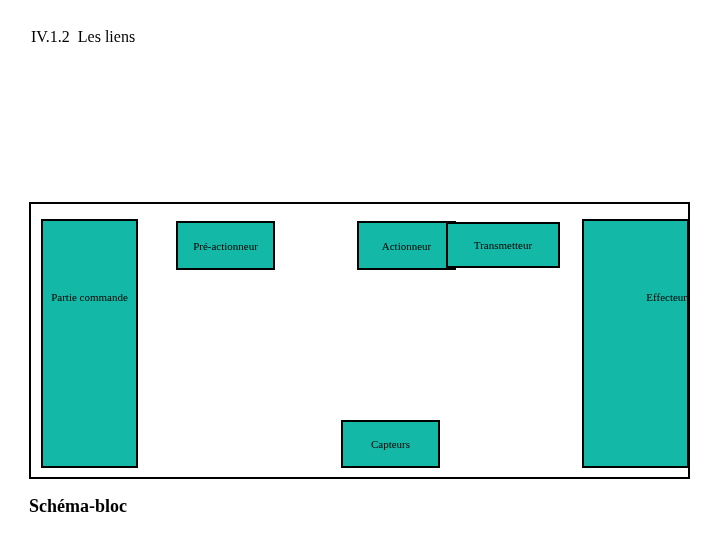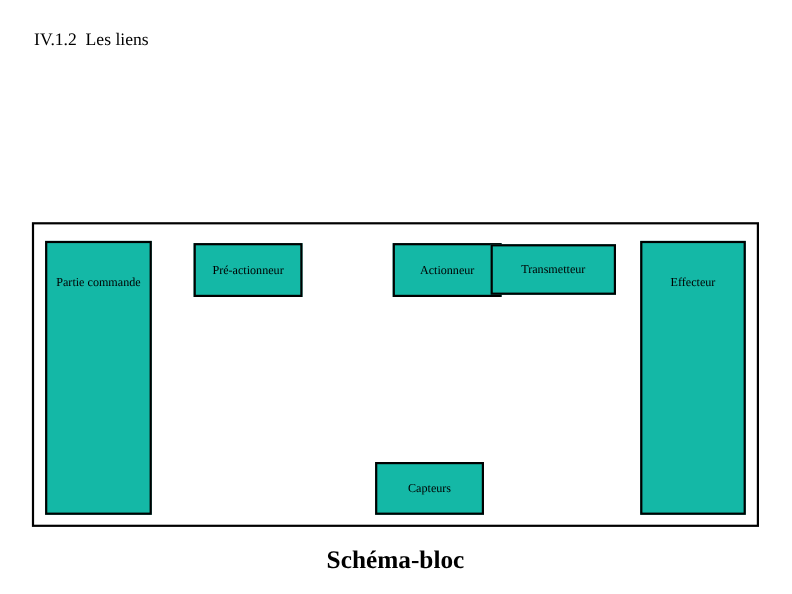--- a/index.html
+++ b/index.html
@@ -56,47 +56,47 @@
     text-align: center;
     color: #000000;
   }
   .block-small {
     display: flex;
     align-items: center;
     justify-content: center;
   }
   .block-tall {
     line-height: 16px;
-    padding-top: 28px;
+    padding-top: 68px;
   }
   .block-partie-commande {
     left: 41px; top: 219px; width: 97px; height: 249px;
   }
   .block-pre-actionneur {
     left: 176px; top: 221px; width: 99px; height: 49px;
   }
   .block-actionneur {
     left: 313px; top: 221px; width: 99px; height: 49px; margin-left: 44px;
   }
   .block-transmetteur {
     left: 446px; top: 222px; width: 114px; height: 46px;
   }
   .block-effecteur {
-    left: 582px; top: 219px; width: 96px; height: 249px;
+    left: 582px; top: 219px; width: 107px; height: 249px; text-align: right;
   }
   .block-capteurs {
     left: 313px; top: 420px; width: 99px; height: 48px; margin-left: 28px;
   }
   .diagram-caption {
     position: absolute;
     left: 29px;
     top: 496px;
     width: 661px;
-    text-align: center;
-    font-size: 23px;
+    text-align: left;
+    font-size: 18px;
     font-weight: bold;
   }
 </style>
 </head>
 <body>
 
 <div class="slide-title">IV.1.2&nbsp; Les liens</div>
 
 <div class="paragraph">
 </div>

